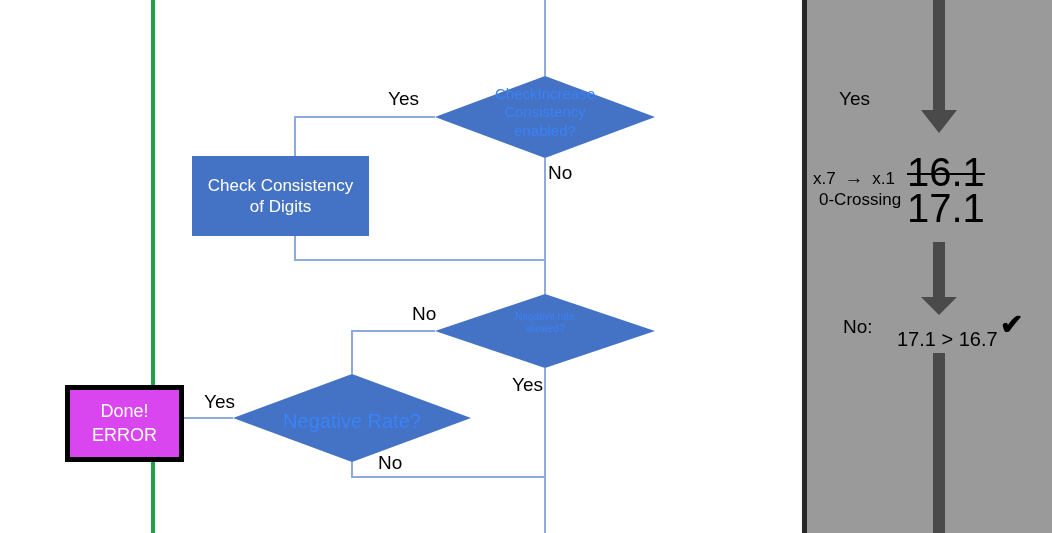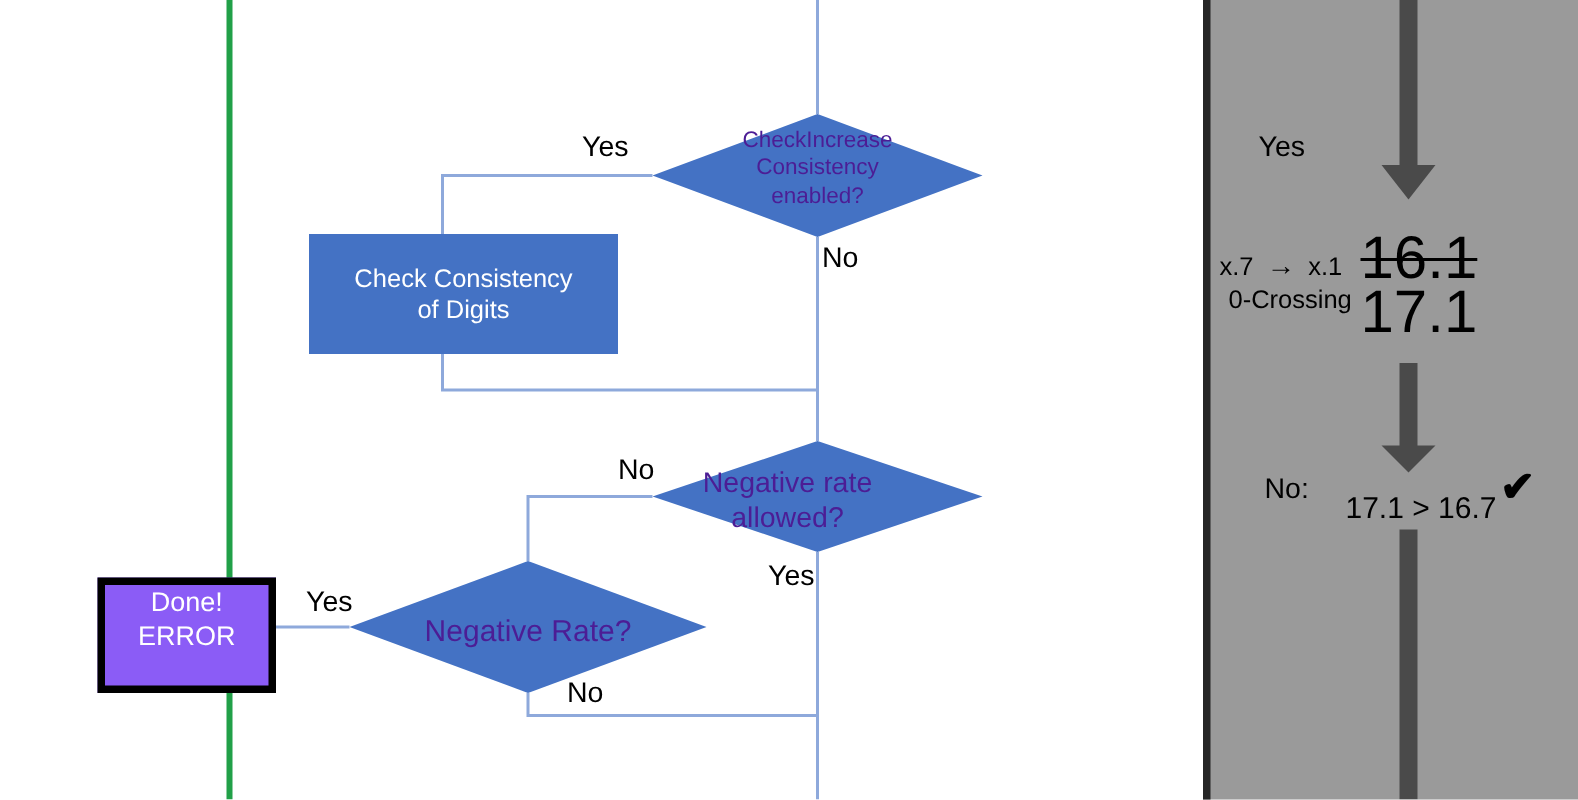--- a/index.html
+++ b/index.html
@@ -10,41 +10,41 @@
     overflow:hidden;
     position:relative;
   }
   #stage{position:absolute;left:0;top:0;width:1052px;height:533px;}
 
   
   .flow-svg{position:absolute;left:0;top:0;width:802px;height:533px;}
 
   .node-label{
     position:absolute;
-    color:#4c1d95;
+    color:#3b82f6;
     text-align:center;
     line-height:1.22;
     pointer-events:none;
     white-space:pre-line;
   }
 
   
   .proc-box{
     position:absolute;
     background:#4472C4;
     display:flex;align-items:center;justify-content:center;
     color:#fff;text-align:center;line-height:1.25;
   }
 
   
   .term-box{
     position:absolute;
-    background:#8b5cf6;
+    background:#d946ef;
     border:5px solid #000000;
-    display:flex;flex-direction:column;align-items:center;justify-content:flex-start;
+    display:flex;flex-direction:column;align-items:center;justify-content:center;
     color:#fff;text-align:center;line-height:1.3;
   }
 
   .edge-label{
     position:absolute;
     color:#000000;
     font-size:19px;
     white-space:nowrap;
   }
 
@@ -92,26 +92,26 @@
 
     <polyline points="352,462 352,477 545,477" fill="none" stroke="#8EA9DB" stroke-width="2"></polyline>
 
     <line x1="153" y1="0" x2="153" y2="533" stroke="#21A048" stroke-width="4"></line>
   </svg>
 
   <div class="node-label" style="left:455px;top:85px;width:180px;font-size:15px;">CheckIncrease
 Consistency
 enabled?</div>
 
-  <div class="proc-box" style="left:206px;top:156px;width:206px;height:80px;font-size:17px;">
+  <div class="proc-box" style="left:192px;top:156px;width:177px;height:80px;font-size:17px;">
     <span style="white-space:pre-line;">Check Consistency
 of Digits</span>
   </div>
 
-  <div class="node-label" style="left:440px;top:311px;width:170px;font-size:19px;">Negative rate
+  <div class="node-label" style="left:460px;top:311px;width:170px;font-size:10px;">Negative rate
 allowed?</div>
 
   <div class="node-label" style="left:267px;top:409px;width:170px;font-size:20px;">Negative Rate?</div>
 
   <div class="term-box" style="left:65px;top:385px;width:109px;height:67px;font-size:18px;">
     <span>Done!</span>
     <span>ERROR</span>
   </div>
 
   <div class="edge-label" style="left:388px;top:88px;">Yes</div>

